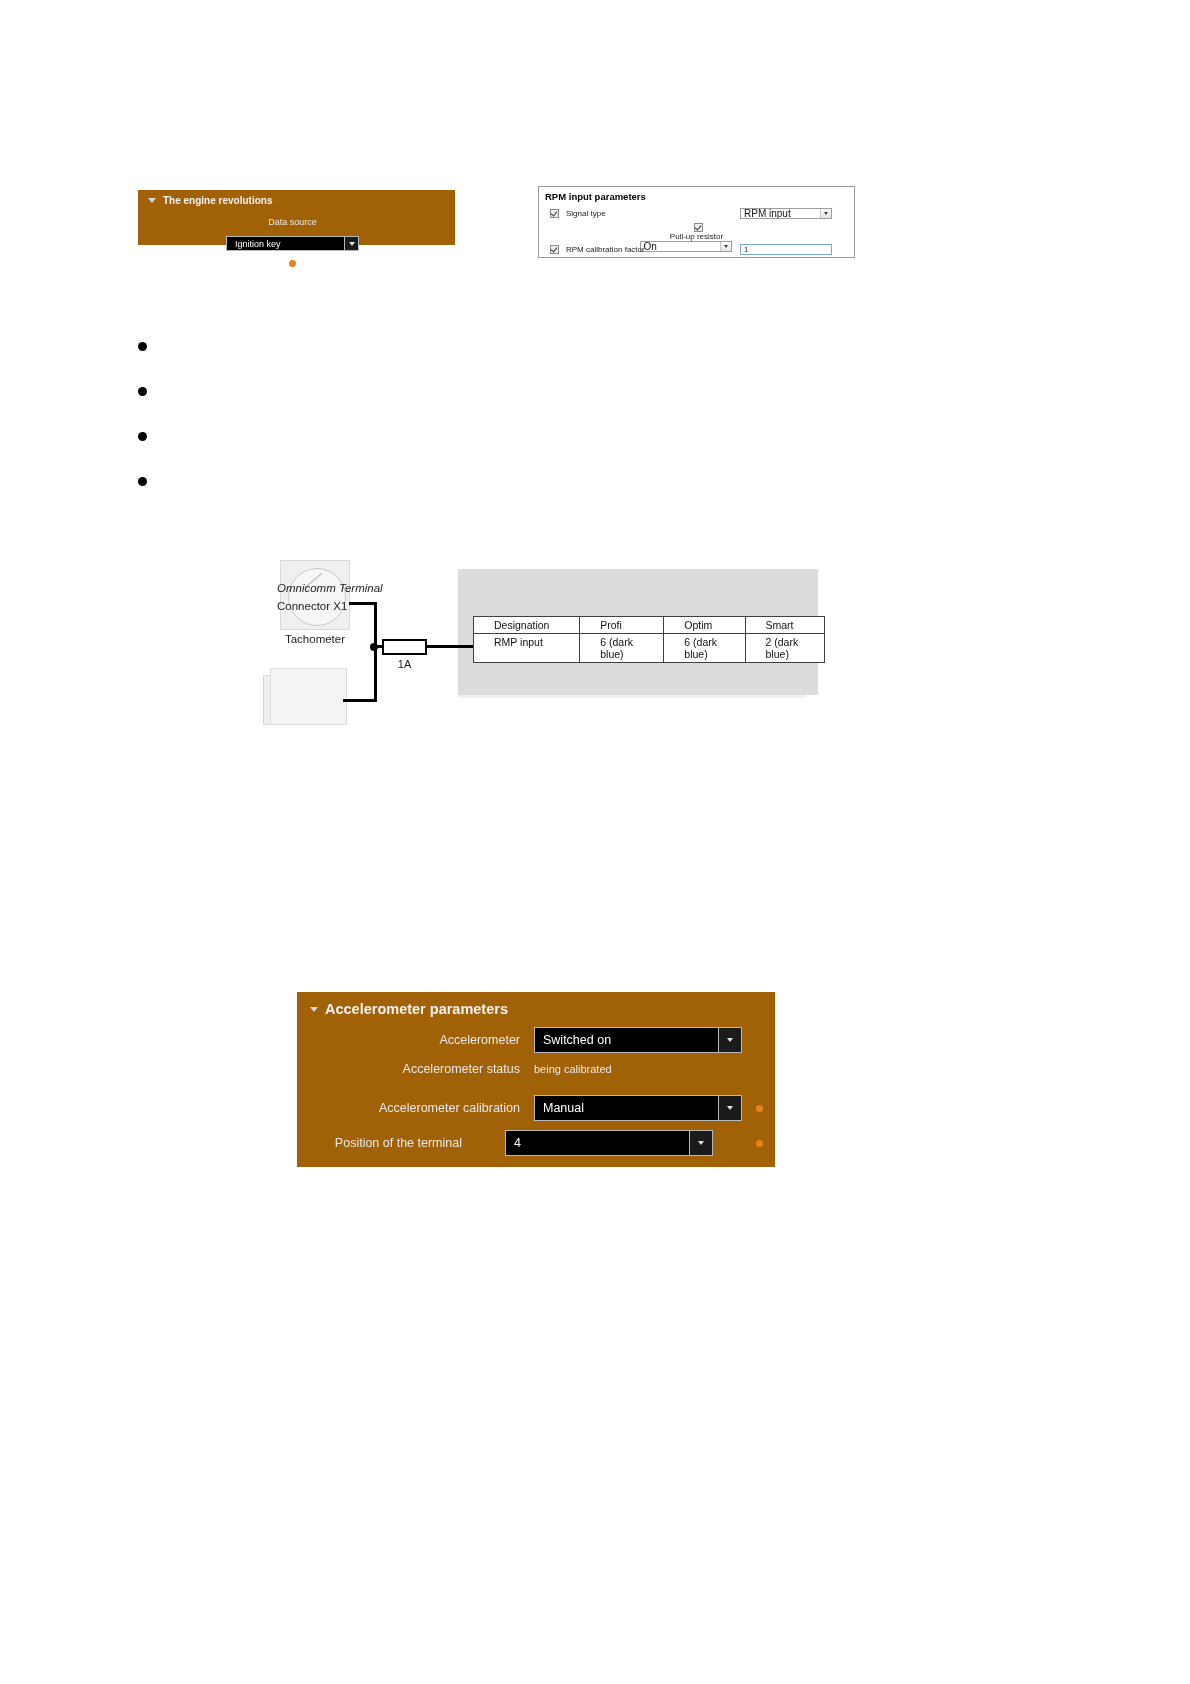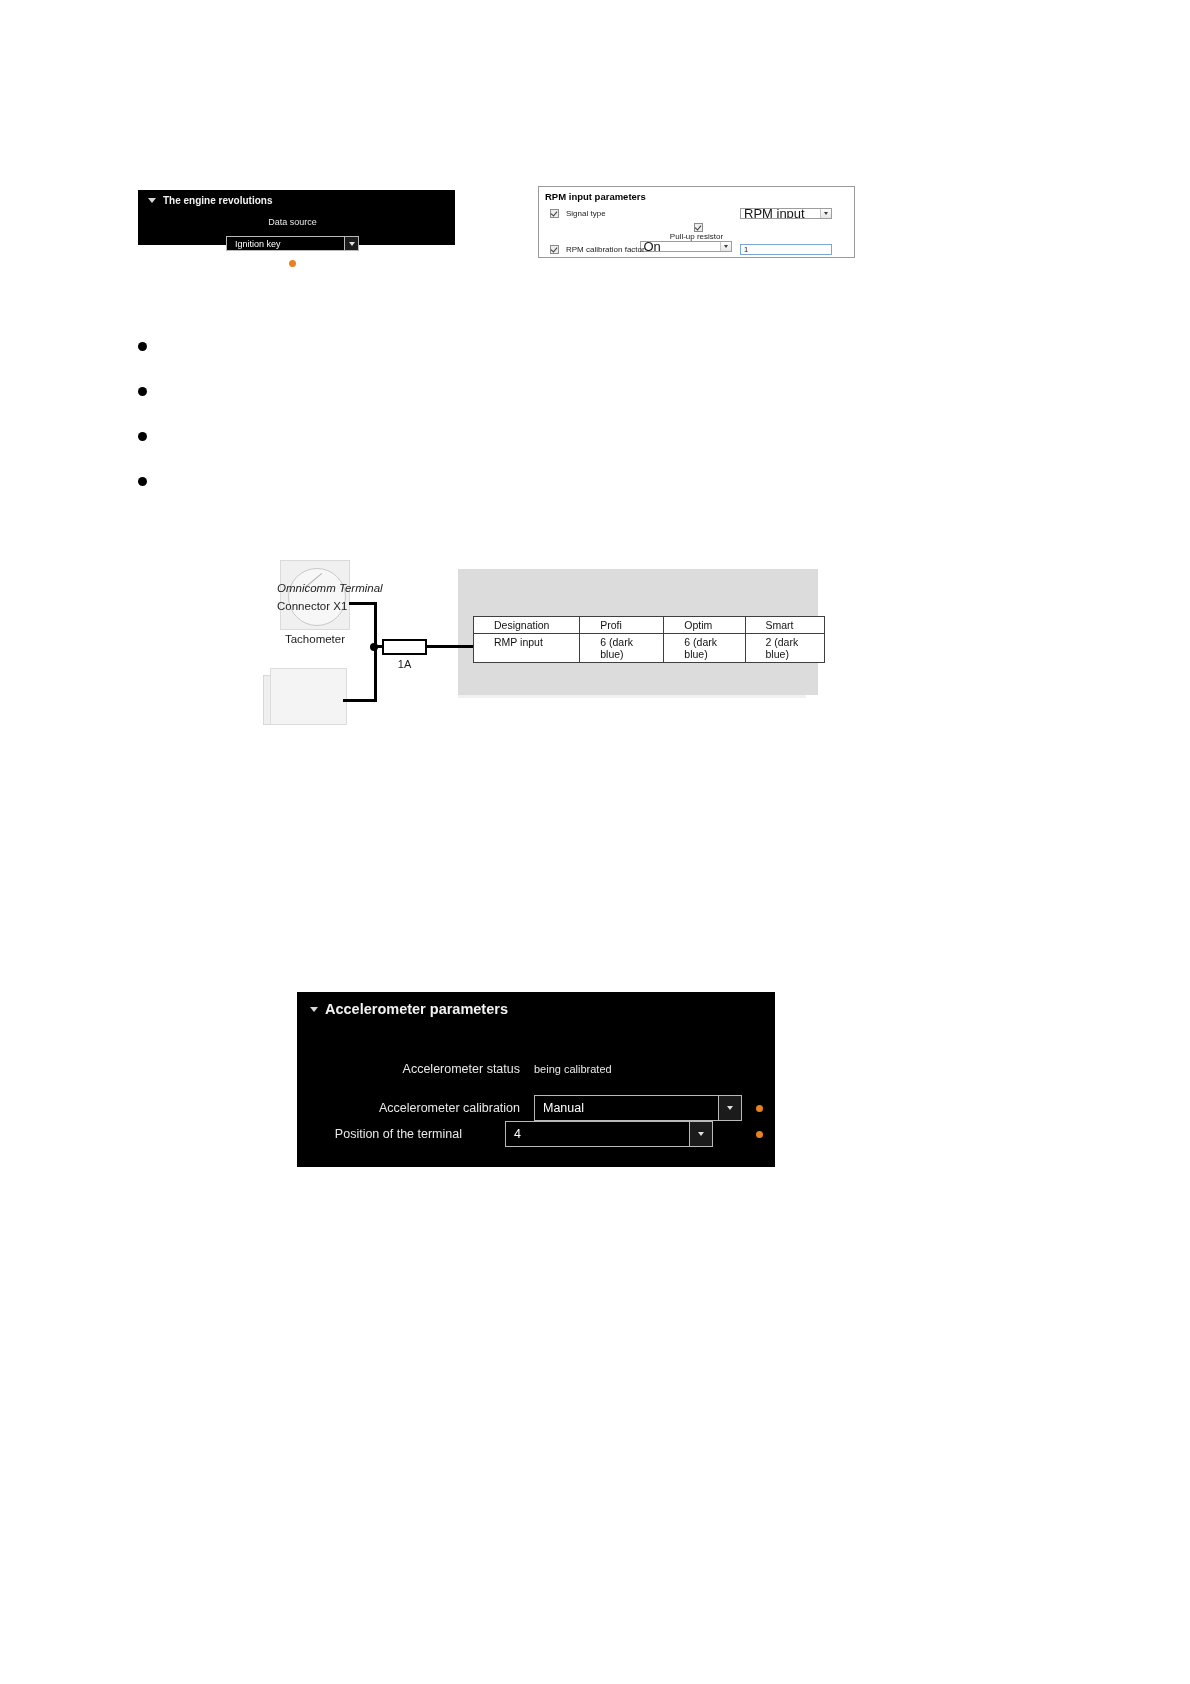--- a/index.html
+++ b/index.html
@@ -12,21 +12,21 @@
     height: 1684px;
     position: relative;
     font-family: "Liberation Sans", sans-serif;
     color: #1a1a1a;
     overflow: hidden;
   }
 
   
   .dark-panel {
     position: absolute;
-    background: #000000;
+    background: #a16207;
     box-sizing: border-box;
   }
   .dark-panel .panel-header {
     display: flex;
     align-items: center;
     gap: 7px;
     color: #f2f2f2;
     font-weight: bold;
   }
   .caret-down {
@@ -161,21 +161,21 @@
     display: flex;
     align-items: stretch;
     flex: 0 0 auto;
   }
   .light-select .value {
     flex: 1;
     display: flex;
     align-items: center;
     padding-left: 3px;
     color: #141414;
-    font-size: 13px;
+    font-size: 10px;
     white-space: nowrap;
     overflow: hidden;
   }
   .light-select .arrow-btn-l {
     width: 10px;
     border-left: 1px solid #c4c4c4;
     background: linear-gradient(#fdfdfd, #e6e6e6);
     display: flex; align-items: center; justify-content: center;
   }
   .arrow-btn-l .caret {
@@ -345,21 +345,21 @@
     left: 0; right: 12px;
     display: flex;
     align-items: center;
     justify-content: flex-end;
     gap: 14px;
     font-size: 12.5px;
   }
   #accel-panel .arow.a0 { top: 35px; }
   #accel-panel .arow.a1 { top: 70px; }
   #accel-panel .arow.a2 { top: 103px; }
-  #accel-panel .arow.a3 { top: 129px; gap: 43px; }
+  #accel-panel .arow.a3 { top: 138px; gap: 43px; }
   #accel-panel .dark-select { width: 208px; height: 26px; font-size: 12.5px; }
   #accel-panel .dark-select .arrow-btn { width: 22px; }
   #accel-panel .static-value {
     width: 208px;
     color: #e9e9e9;
     font-size: 11px;
     white-space: nowrap;
   }
   #accel-panel .dot-slot { width: 7px; height: 7px; flex: 0 0 auto; }
 </style>
@@ -464,20 +464,30 @@
     </tbody>
   </table>
 </div>
 
 <div class="dark-panel" id="accel-panel">
   <div class="panel-header">
     <span class="caret-down"></span>
     <span>Accelerometer parameters</span>
   </div>
 
+  <div class="arow a0">
+    <span class="dark-label">Accelerometer</span>
+    <span class="dark-select">
+      <span class="value">Switched on</span>
+      <span class="arrow-btn">
+          <span class="caret"></span>
+        </span>
+    </span>
+    <span class="dot-slot"></span>
+  </div>
 
   <div class="arow a1">
     <span class="dark-label">Accelerometer status</span>
     <span class="static-value">being calibrated</span>
     <span class="dot-slot"></span>
   </div>
 
   <div class="arow a2">
     <span class="dark-label">Accelerometer calibration</span>
     <span class="dark-select">

